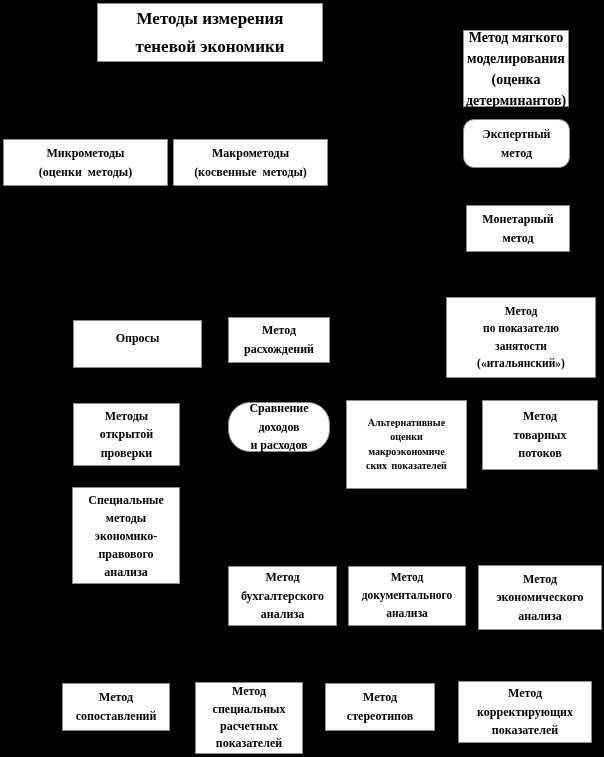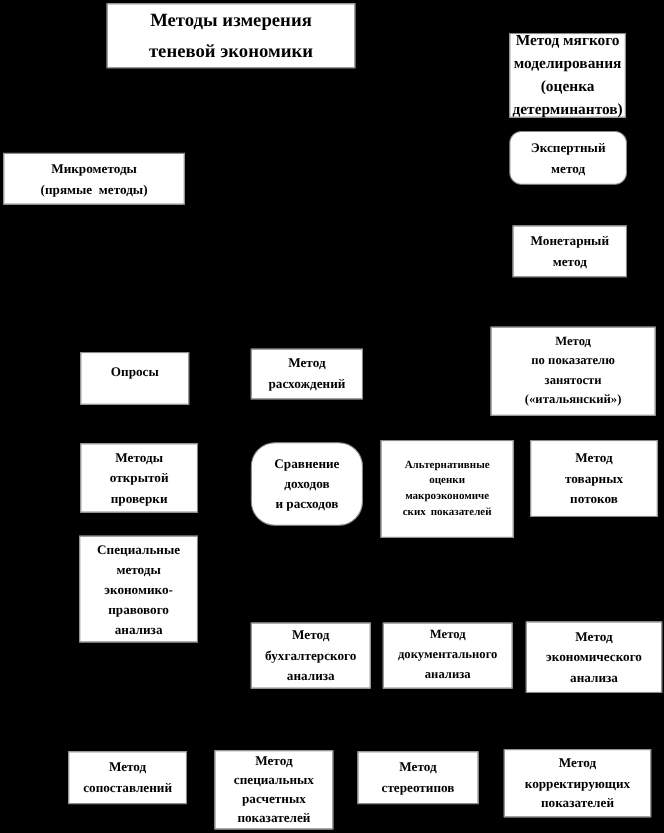--- a/index.html
+++ b/index.html
@@ -30,25 +30,25 @@
   }
   
   .b-title        { left: 97px;  top: 3px;   width: 226px; height: 59px; font-size: 17px; line-height: 1.6; }
   .b-soft         { left: 463px; top: 30px;  width: 106px; height: 77px; font-size: 14px; line-height: 1.5; }
   .b-expert       { left: 463px; top: 119px; width: 107px; height: 49px; border-radius: 11px; }
   .b-micro        { left: 3px;   top: 139px; width: 165px; height: 47px; word-spacing: 3px; }
   .b-macro        { left: 173px; top: 139px; width: 155px; height: 47px; word-spacing: 3px; }
   .b-monetary     { left: 466px; top: 205px; width: 104px; height: 47px; text-align: center; }
   .b-employment   { left: 446px; top: 297px; width: 150px; height: 81px; font-size: 11.5px; line-height: 1.5; }
   .b-discrepancy  { left: 228px; top: 317px; width: 102px; height: 46px; }
-  .b-surveys      { left: 73px;  top: 320px; width: 99px; height: 48px; justify-content: flex-start; padding-top: 8px; }
+  .b-surveys      { left: 73px;  top: 320px; width: 129px; height: 48px; justify-content: flex-start; padding-top: 8px; }
   .b-alt          { left: 346px; top: 400px; width: 121px; height: 89px; font-size: 10px; line-height: 1.45; word-spacing: 2px; }
   .b-commodity    { left: 482px; top: 400px; width: 116px; height: 70px; }
   .b-open         { left: 73px;  top: 403px; width: 107px; height: 63px; }
-  .b-income       { left: 228px; top: 402px; width: 102px; height: 76px; border-radius: 22px; }
+  .b-income       { left: 228px; top: 402px; width: 102px; height: 50px; border-radius: 22px; }
   .b-special-legal{ left: 72px;  top: 487px; width: 108px; height: 97px; line-height: 1.5; }
   .b-economic     { left: 478px; top: 565px; width: 124px; height: 65px; }
   .b-accounting   { left: 228px; top: 566px; width: 109px; height: 60px; }
   .b-documentary  { left: 348px; top: 566px; width: 118px; height: 60px; font-size: 11.5px; }
   .b-correcting   { left: 458px; top: 681px; width: 134px; height: 62px; }
   .b-special-calc { left: 195px; top: 682px; width: 108px; height: 72px; line-height: 1.45; }
   .b-comparison   { left: 62px;  top: 683px; width: 108px; height: 48px; }
   .b-stereotypes  { left: 325px; top: 683px; width: 110px; height: 48px; }
 </style>
 </head>
@@ -57,21 +57,23 @@
 <div class="canvas">
   <div class="box b-title">Методы измерения
 теневой экономики</div>
   <div class="box b-soft">Метод мягкого
 моделирования
 (оценка
 детерминантов)</div>
   <div class="box b-expert">Экспертный
 метод</div>
   <div class="box b-micro">Микрометоды
-(прямые методы)</div>
+(оценки методы)</div>
+  <div class="box b-macro">Макрометоды
+(косвенные методы)</div>
   <div class="box b-monetary">Монетарный
 метод</div>
   <div class="box b-employment">Метод
 по показателю
 занятости
 («итальянский»)</div>
   <div class="box b-surveys">Опросы</div>
   <div class="box b-discrepancy">Метод
 расхождений</div>
   <div class="box b-open">Методы

